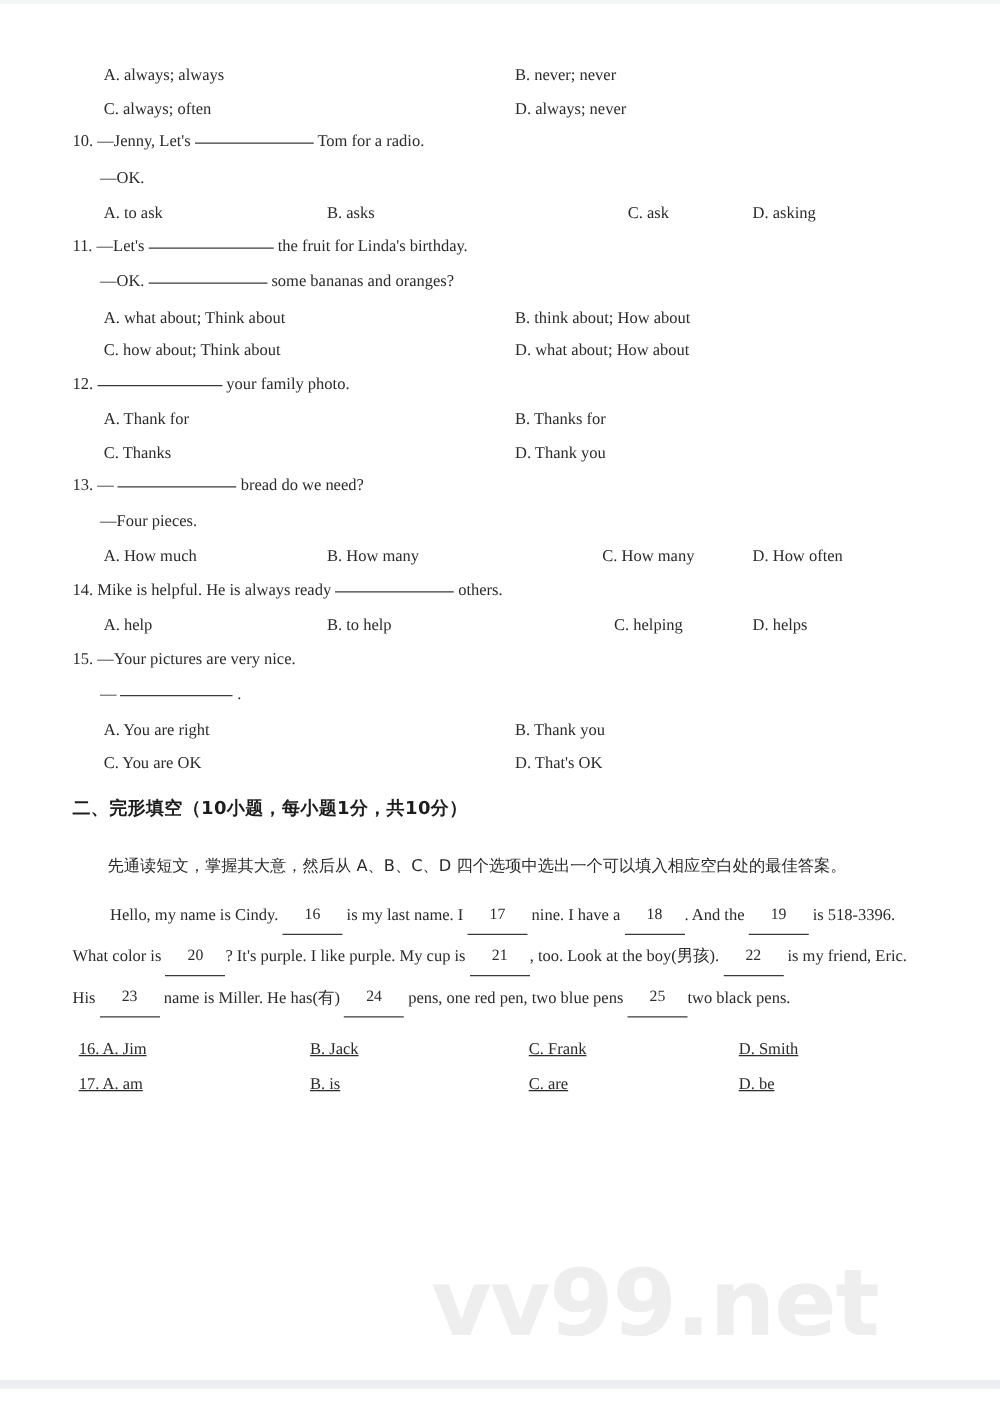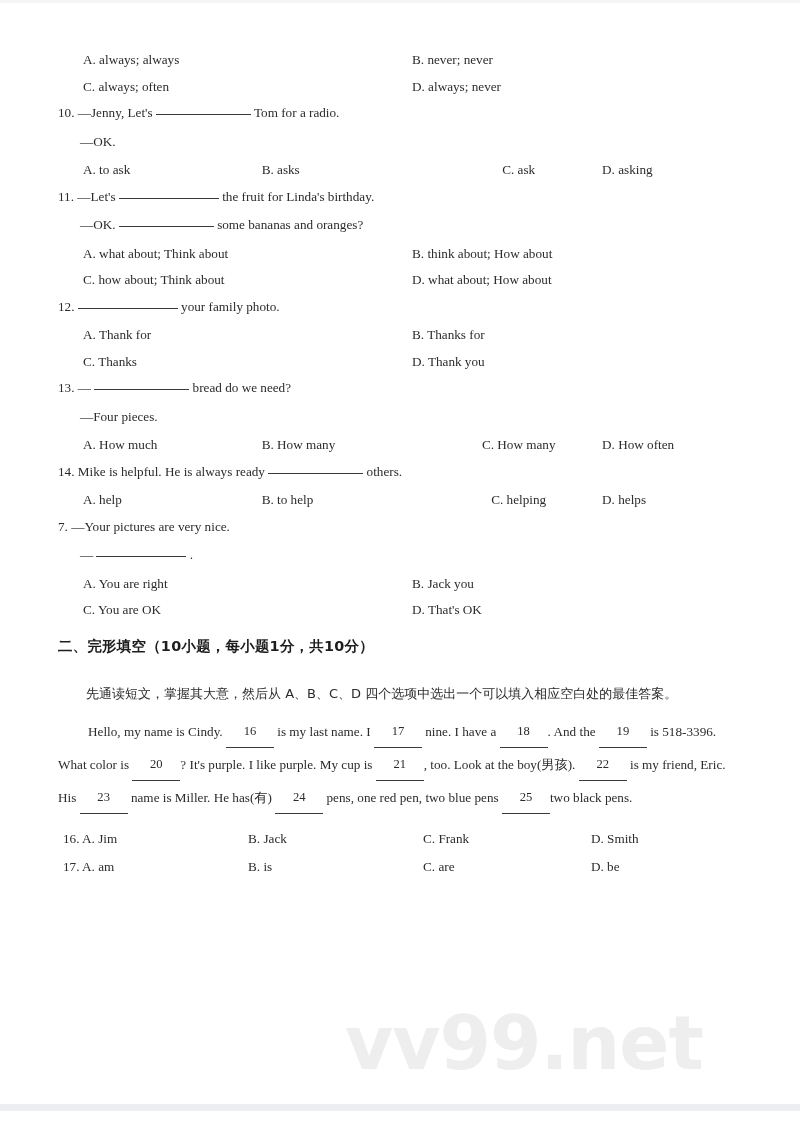--- a/index.html
+++ b/index.html
@@ -117,20 +117,21 @@
     margin: 0 0 10px 0;
     text-align: left;
   }
   .passage .first-indent { display: inline-block; width: 30px; }
 
   .cloze-opts {
     display: flex;
     margin: 0 0 12px 0;
     padding-left: 5px;
     font-size: 13.2px;
+    text-decoration: underline;
   }
   .cloze-opts > .opt:nth-child(1) { width: 185px; }
   .cloze-opts > .opt:nth-child(2) { width: 175px; }
   .cloze-opts > .opt:nth-child(3) { width: 168px; }
   .cloze-opts > .opt:nth-child(4) { width: 140px; }
 
   
   .watermark {
     position: absolute;
     left: 345px;
@@ -227,29 +228,29 @@
       <span class="blank w95"></span>
       <span>others.</span>
     </div>
     <div class="opts four">
       <span class="opt">A. help</span>
       <span class="opt">B. to help</span>
       <span class="opt">C. helping</span>
       <span class="opt">D. helps</span>
     </div>
 
-    <div class="qline stem">7. —Your pictures are very nice.</div>
+    <div class="qline stem">15. —Your pictures are very nice.</div>
     <div class="qline stem stem-indent">
       <span>—</span>
       <span class="blank w90"></span>
       <span>.</span>
     </div>
     <div class="opts two">
       <span class="opt">A. You are right</span>
-      <span class="opt">B. Jack you</span>
+      <span class="opt">B. Thank you</span>
     </div>
     <div class="opts two">
       <span class="opt">C. You are OK</span>
       <span class="opt">D. That's OK</span>
     </div>
 
     <div class="section-head">二、完形填空（10小题，每小题1分，共10分）</div>
     <div class="section-intro cn">先通读短文，掌握其大意，然后从 A、B、C、D 四个选项中选出一个可以填入相应空白处的最佳答案。</div>
 
     <div class="passage">

